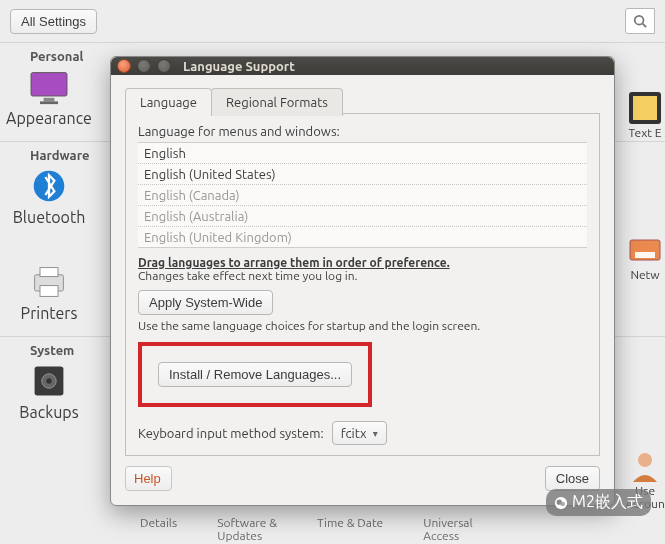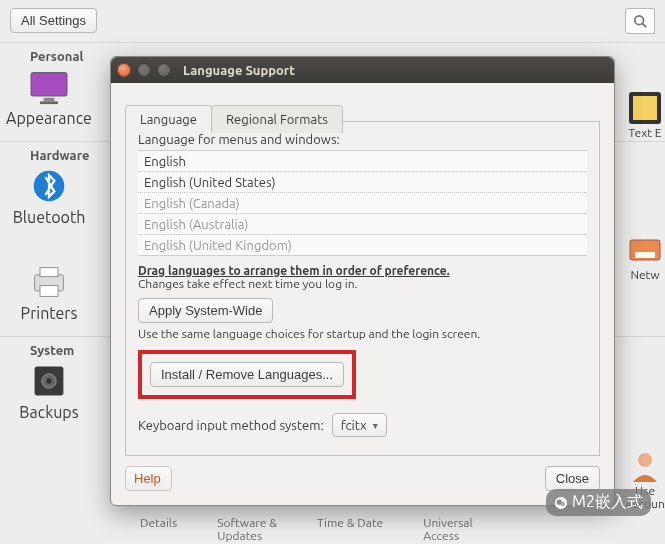--- a/index.html
+++ b/index.html
@@ -8,21 +8,21 @@
   font-size: 13px;
   background: #ededed;
   color: #3c3c3c;
   width: 665px;
   height: 544px;
   overflow: hidden;
   position: relative;
 }
 .topbar {
   display: flex;
-  align-items: flex-start;
+  align-items: center;
   padding: 8px 10px;
   gap: 10px;
 }
 .btn {
   background: linear-gradient(#fafafa, #ededed);
   border: 1px solid #b8b8b8;
   border-radius: 4px;
   padding: 4px 10px;
   font-size: 13px;
   color: #3c3c3c;
@@ -108,21 +108,21 @@
   border-bottom: 1px solid #c2c0bc;
 }
 .tab {
   padding: 6px 14px;
   border: 1px solid #c2c0bc;
   border-bottom: none;
   background: #eae8e5;
   margin-right: -1px;
   border-radius: 4px 4px 0 0;
   position: relative;
-  top: 12px;
+  top: 3px;
   cursor: pointer;
 }
 .tab.active {
   background: #f2f1f0;
   border-bottom: 1px solid #f2f1f0;
 }
 .panel {
   border: 1px solid #c2c0bc;
   border-top: none;
   padding: 10px 12px;
@@ -145,21 +145,21 @@
 .hint {
   margin-top: 8px;
   font-size: 12px;
 }
 .hint .bold { font-weight: bold; text-decoration: underline; }
 .apply-btn { margin-top: 8px; }
 .sub-hint { font-size: 12px; margin-top: 4px; }
 .install-highlight {
   border: 4px solid #d4252a;
   display: inline-block;
-  padding: 8px;
+  padding: 16px;
   margin-top: 10px;
 }
 .kb-row {
   margin-top: 14px;
   display: flex;
   align-items: center;
   gap: 8px;
 }
 .select {
   border: 1px solid #b8b8b8;

